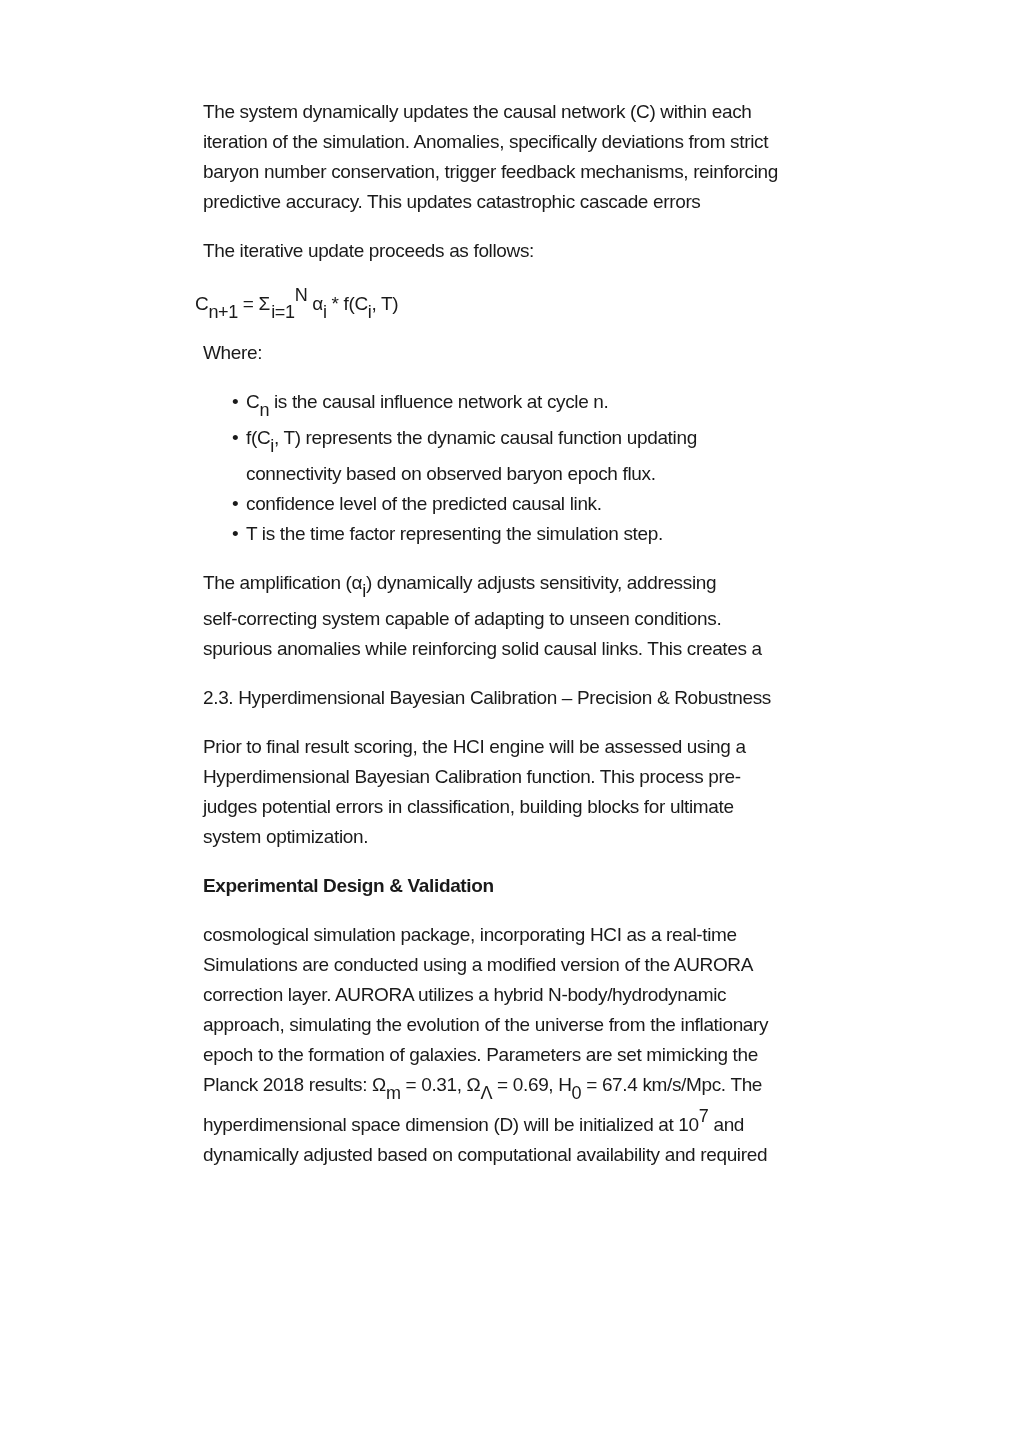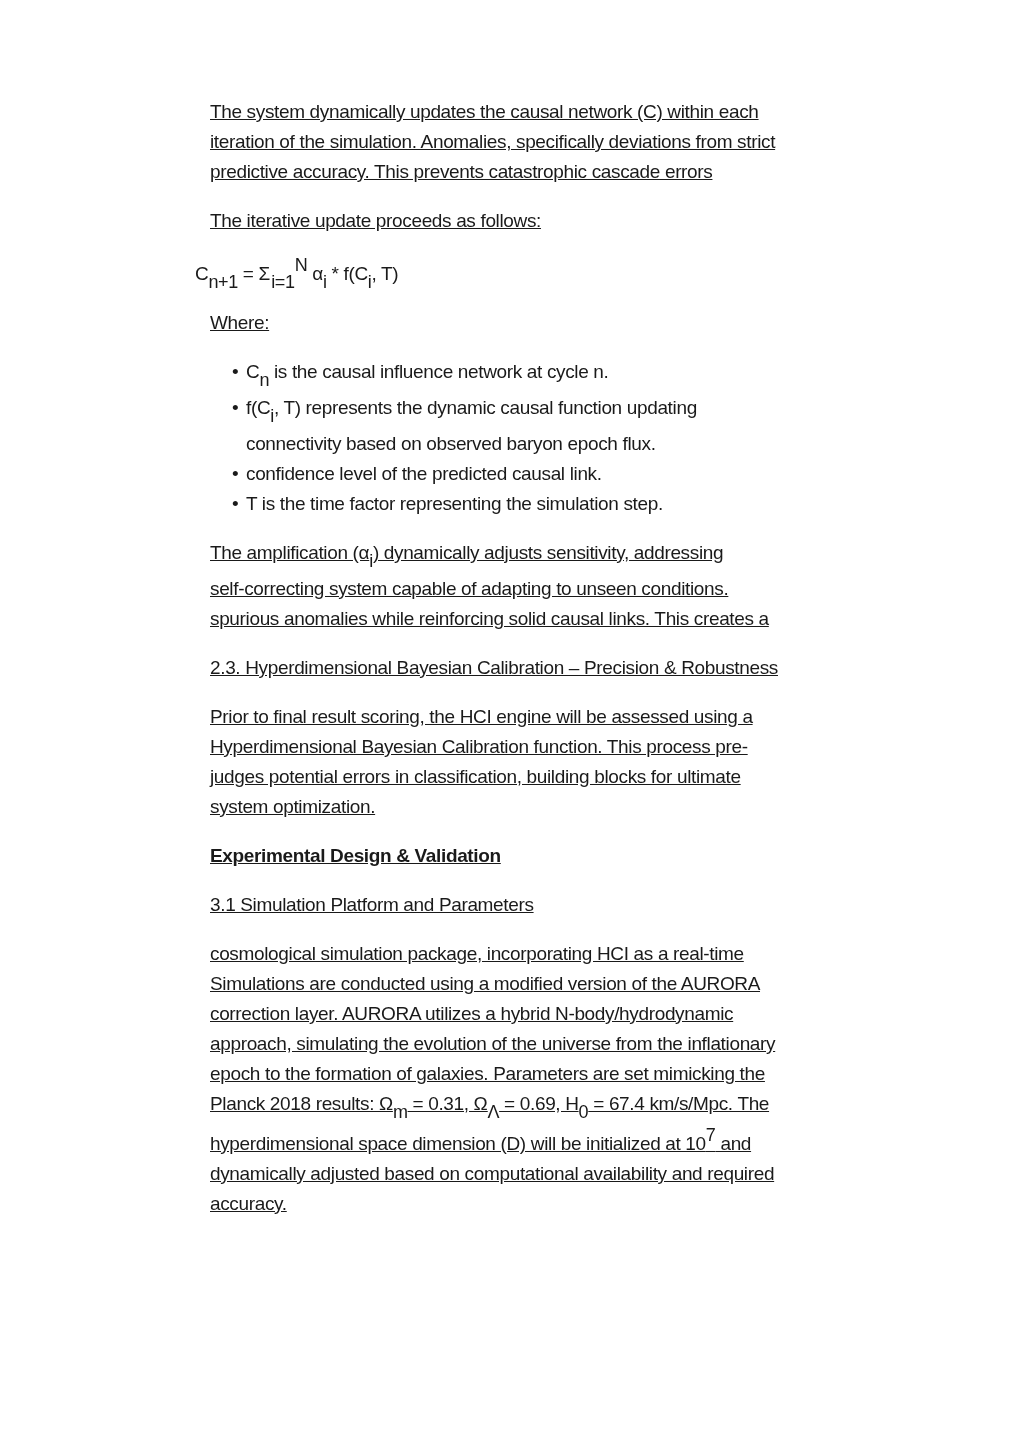--- a/index.html
+++ b/index.html
@@ -3,41 +3,42 @@
 <meta charset="utf-8">
 <style>
   html, body { margin: 0; padding: 0; background: #ffffff; }
   body { width: 1024px; height: 1448px; position: relative; overflow: hidden; }
   .page {
     position: absolute; left: 195px; top: 97px; width: 640px;
     font-family: "Liberation Sans", "DejaVu Sans", sans-serif;
     font-size: 19px; line-height: 30px; color: #1a1a1a;
     letter-spacing: -0.35px;
   }
-  .p { margin: 0 0 19px 15px; text-decoration: underline; }
+  .p { margin: 0 0 19px 8px; }
   .line { display: block; white-space: nowrap; }
   .bold { font-weight: bold; }
   sub, sup { font-size: 0.95em; line-height: 0; position: relative; vertical-align: baseline; }
   sub { top: 0.45em; }
   sup { top: -0.5em; }
   .formula { margin: 0 0 19px 0; padding-top: 4px; }
   ul.bullets { list-style: none; margin: 0 0 19px 0; padding: 0 0 0 37px; }
   ul.bullets li { position: relative; padding-left: 14px; margin: 0; }
   ul.bullets li .bullet { position: absolute; left: 0; top: 0; }
   ul.bullets li .first { display: block; height: 36px; line-height: 30px; white-space: nowrap; }
 </style>
 </head>
 <body>
 
 <div class="page">
 
   <div class="p">
     <span class="line">The system dynamically updates the causal network (C) within each</span>
     <span class="line">iteration of the simulation. Anomalies, specifically deviations from strict</span>
-    <span class="line">predictive accuracy. This prevents catastrophic cascade errors</span>
+    <span class="line">baryon number conservation, trigger feedback mechanisms, reinforcing</span>
+    <span class="line">predictive accuracy. This updates catastrophic cascade errors</span>
   </div>
 
   <div class="p">The iterative update proceeds as follows:</div>
 
   <div class="formula line">
     <span>C</span><sub>n+1</sub><span> = Σ</span> <sub>i=1</sub><sup>N</sup><span> α</span><sub>i</sub><span> * f(C</span><sub>i</sub><span>, T)</span>
   </div>
 
   <div class="p">Where:</div>
 
@@ -71,27 +72,25 @@
 
   <div class="p">
     <span class="line">Prior to final result scoring, the HCI engine will be assessed using a</span>
     <span class="line">Hyperdimensional Bayesian Calibration function. This process pre-</span>
     <span class="line">judges potential errors in classification, building blocks for ultimate</span>
     <span class="line">system optimization.</span>
   </div>
 
   <div class="p bold line">Experimental Design &amp; Validation</div>
 
-  <div class="p line">3.1 Simulation Platform and Parameters</div>
 
   <div class="p">
     <span class="line">cosmological simulation package, incorporating HCI as a real-time</span>
     <span class="line">Simulations are conducted using a modified version of the AURORA</span>
     <span class="line">correction layer. AURORA utilizes a hybrid N-body/hydrodynamic</span>
     <span class="line">approach, simulating the evolution of the universe from the inflationary</span>
     <span class="line">epoch to the formation of galaxies. Parameters are set mimicking the</span>
     <span class="line" style="height:36px;"><span>Planck 2018 results: Ω</span><sub>m</sub><span> = 0.31, Ω</span><sub>Λ</sub><span> = 0.69, H</span><sub>0</sub><span> = 67.4 km/s/Mpc. The</span></span>
     <span class="line" style="height:34px; line-height:38px;"><span>hyperdimensional space dimension (D) will be initialized at 10</span><sup>7</sup><span> and</span></span>
     <span class="line">dynamically adjusted based on computational availability and required</span>
-    <span class="line">accuracy.</span>
   </div>
 
 </div>
 
 </body></html>

